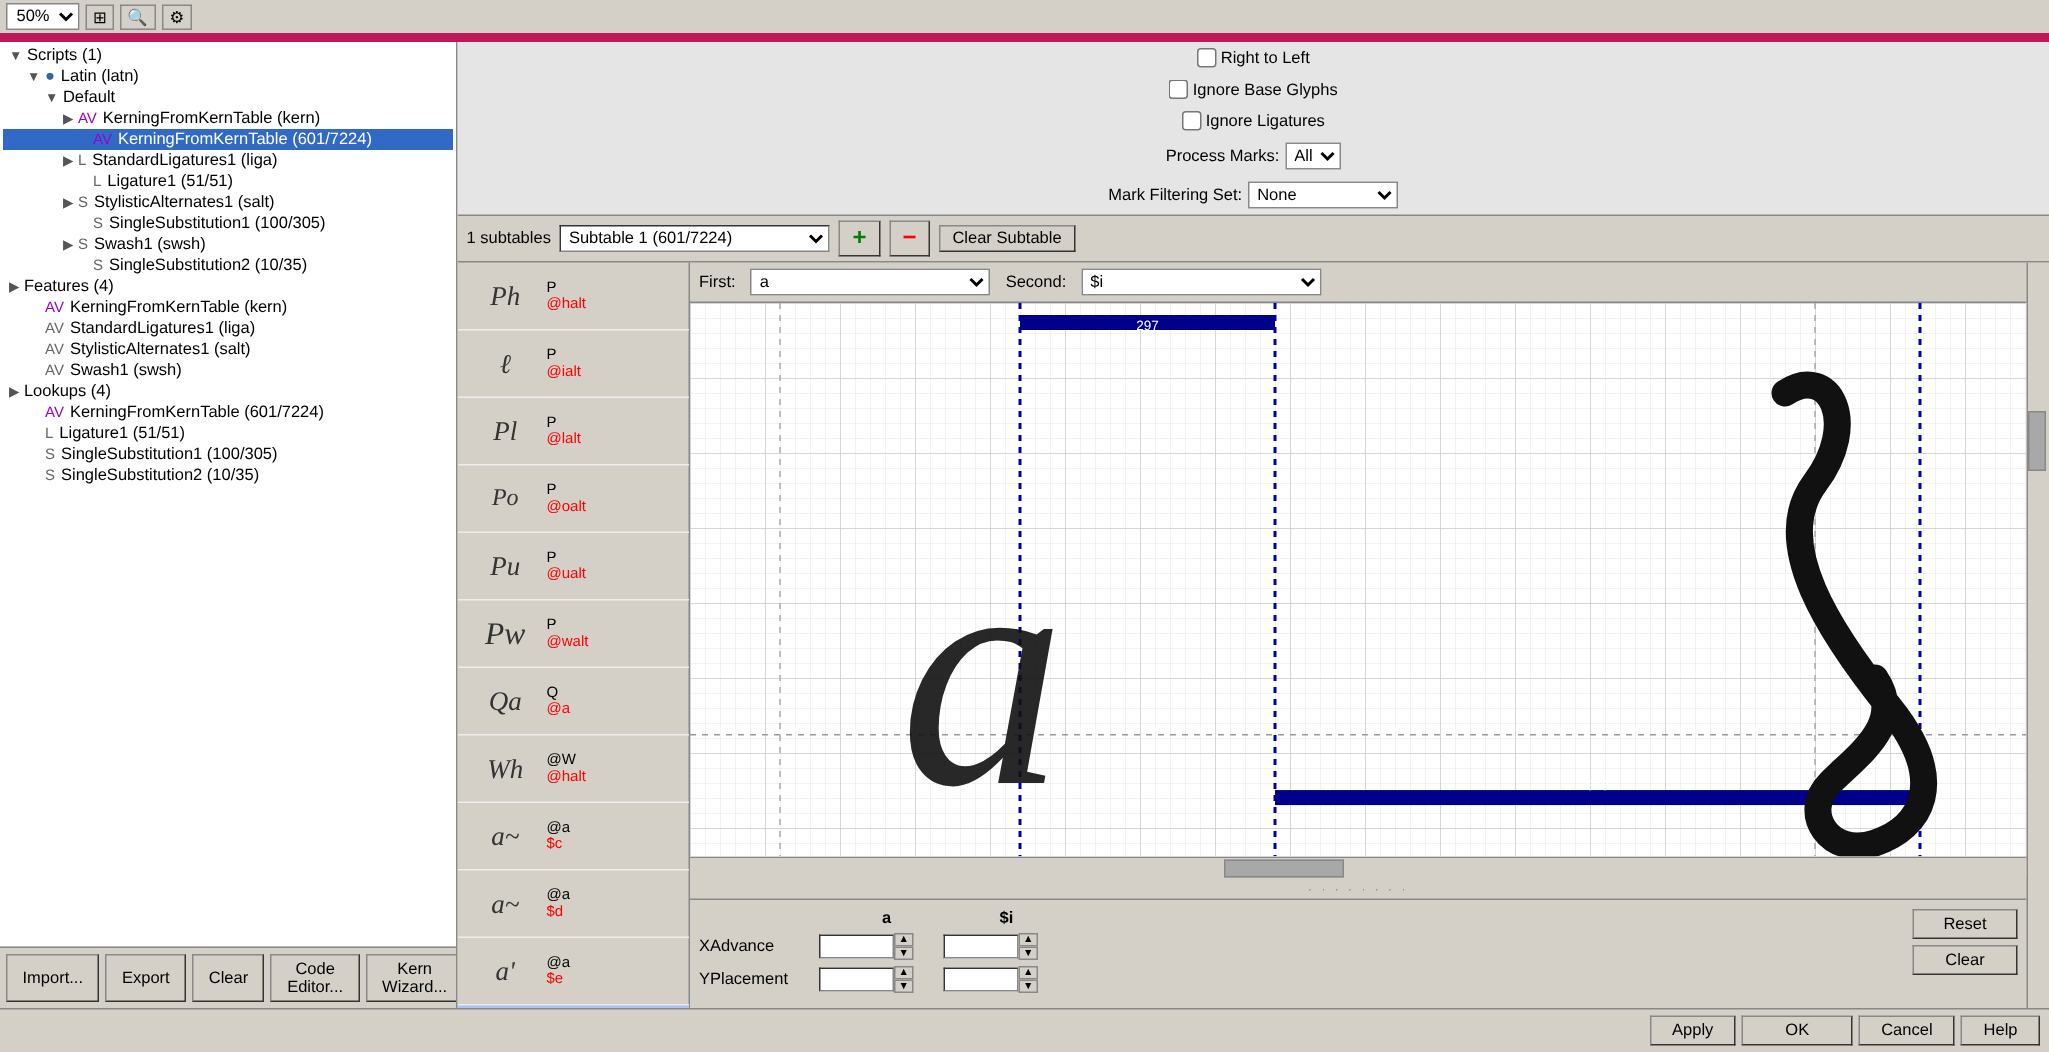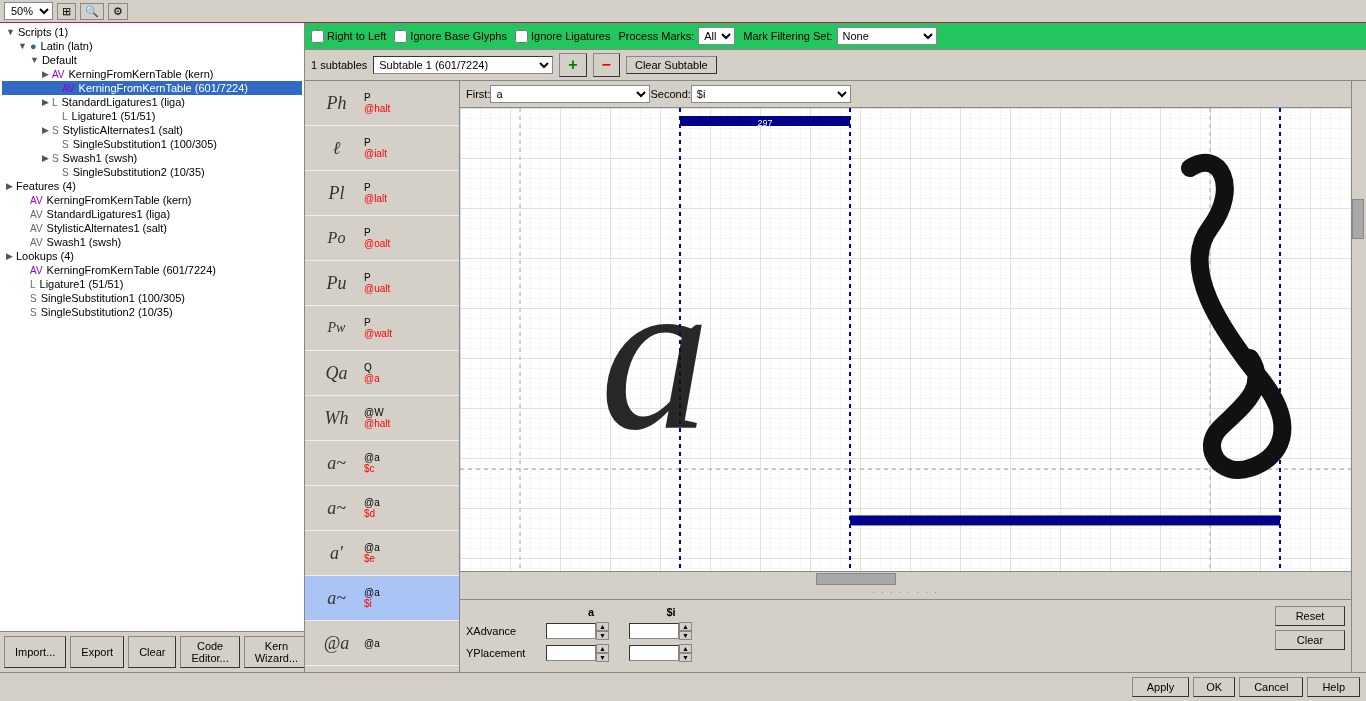--- a/index.html
+++ b/index.html
@@ -1,40 +1,40 @@
 <!DOCTYPE html>
 <html><head>
   <meta charset="utf-8">
   <style>
     * { box-sizing: border-box; margin: 0; padding: 0; }
     body { font-family: Arial, sans-serif; font-size: 11px; background: #d4d0c8; color: #000; overflow: hidden; }
 
     .main-container { display: flex; flex-direction: column; width: 1366px; height: 701px; }
 
-    .toolbar { background: #d4d0c8; border-bottom: 1px solid #be185d; padding: 2px 4px; display: flex; align-items: center; gap: 4px; }
+    .toolbar { background: #d4d0c8; border-bottom: 6px solid #be185d; padding: 2px 4px; display: flex; align-items: center; gap: 4px; }
     .toolbar select { font-size: 11px; padding: 1px 2px; background: white; border: 1px solid #888; }
     .toolbar button { font-size: 11px; padding: 1px 4px; background: #d4d0c8; border: 1px solid #888; cursor: pointer; }
 
     .content-area { display: flex; flex: 1; overflow: hidden; }
 
     
     .left-panel { width: 305px; background: white; border-right: 1px solid #888; display: flex; flex-direction: column; overflow: hidden; }
     .tree-area { flex: 1; overflow: auto; padding: 2px; }
     .tree-item { display: flex; align-items: center; gap: 2px; padding: 1px 2px; cursor: pointer; white-space: nowrap; }
     .tree-item.selected { background: #316ac5; color: white; }
     .tree-item .indent { display: inline-block; }
     .tree-item .icon { font-size: 9px; color: #555; margin-right: 1px; }
 
     .bottom-buttons { display: flex; gap: 4px; padding: 4px; border-top: 1px solid #888; background: #d4d0c8; justify-content: space-between; }
     .bottom-buttons button { font-size: 11px; padding: 3px 10px; background: #d4d0c8; border: 1px outset #888; cursor: pointer; flex: 1; }
 
     
     .right-panel { flex: 1; display: flex; flex-direction: column; overflow: hidden; }
 
-    .right-toolbar { background: #22c55e; border-bottom: 1px solid #888; padding: 4px 6px; display: flex; align-items: center; gap: 8px; flex-wrap: wrap; }
+    .right-toolbar { background: #e5e5e5; border-bottom: 1px solid #888; padding: 4px 6px; display: flex; align-items: center; gap: 8px; flex-wrap: wrap; flex-direction: column; }
     .right-toolbar label { display: flex; align-items: center; gap: 3px; font-size: 11px; }
     .right-toolbar input[type=checkbox] { margin: 0; }
     .right-toolbar select { font-size: 11px; border: 1px solid #888; background: white; padding: 1px; }
     .right-toolbar .process-marks { display: flex; align-items: center; gap: 4px; }
     .right-toolbar .mark-filter { display: flex; align-items: center; gap: 4px; }
 
     .subtable-bar { background: #d4d0c8; border-bottom: 1px solid #888; padding: 3px 6px; display: flex; align-items: center; gap: 6px; font-size: 11px; }
     .subtable-bar button { font-size: 11px; padding: 2px 8px; background: #d4d0c8; border: 1px outset #888; cursor: pointer; }
     .subtable-bar select { font-size: 11px; border: 1px inset #888; background: white; padding: 1px; }
 
@@ -46,21 +46,21 @@
     .glyph-item { display: flex; align-items: center; padding: 2px 4px; border-bottom: 1px solid #eee; cursor: pointer; }
     .glyph-item.selected { background: #aac5f5; }
     .glyph-preview { width: 55px; height: 40px; display: flex; align-items: center; justify-content: center; font-size: 24px; font-style: italic; color: #333; font-family: Georgia, serif; }
     .glyph-info { display: flex; flex-direction: column; font-size: 10px; }
     .glyph-info .glyph-class { color: #000; }
     .glyph-info .glyph-sub { color: red; }
 
     
     .preview-area { flex: 1; display: flex; flex-direction: column; overflow: hidden; }
 
-    .first-second-bar { background: #d4d0c8; border-bottom: 1px solid #888; padding: 4px 6px; display: flex; align-items: center; gap: 0; font-size: 11px; }
+    .first-second-bar { background: #d4d0c8; border-bottom: 1px solid #888; padding: 4px 6px; display: flex; align-items: center; gap: 10px; font-size: 11px; }
     .first-second-bar select { font-size: 11px; border: 1px solid #888; background: white; padding: 1px; width: 160px; }
 
     .glyph-canvas { flex: 1; background: white; position: relative; overflow: hidden; }
 
     .scrollbar-h { height: 15px; background: #d4d0c8; border-top: 1px solid #888; display: flex; align-items: center; }
     .scrollbar-h-track { flex: 1; background: #d4d0c8; height: 12px; position: relative; }
     .scrollbar-h-thumb { background: #a8a8a8; height: 12px; width: 80px; position: absolute; left: 40%; border: 1px solid #888; }
 
     
     .kern-bottom { background: #d4d0c8; border-top: 1px solid #888; padding: 6px; }
@@ -301,21 +301,21 @@
     </div>
   </div>
               <div class="glyph-item">
     <div class="glyph-preview" style="font-family:Georgia,serif;font-style:italic;font-size:18px;">Pu</div>
     <div class="glyph-info">
       <span class="glyph-class">P</span>
       <span class="glyph-sub">@ualt</span>
     </div>
   </div>
               <div class="glyph-item">
-    <div class="glyph-preview" style="font-family:Georgia,serif;font-style:italic;font-size:14px;">Pw</div>
+    <div class="glyph-preview" style="font-family:Georgia,serif;font-style:italic;font-size:21px;">Pw</div>
     <div class="glyph-info">
       <span class="glyph-class">P</span>
       <span class="glyph-sub">@walt</span>
     </div>
   </div>
               <div class="glyph-item">
     <div class="glyph-preview" style="font-family:Georgia,serif;font-style:italic;font-size:18px;">Qa</div>
     <div class="glyph-info">
       <span class="glyph-class">Q</span>
       <span class="glyph-sub">@a</span>
@@ -488,17 +488,17 @@
           <div class="scrollbar-v-track">
             <div class="scrollbar-v-thumb"></div>
           </div>
         </div>
       </div>
     </div>
   </div>
 
   <div style="background:#d4d0c8; border-top:1px solid #888; padding:4px 6px; display:flex; justify-content:flex-end; gap:4px;">
     <button style="font-size:11px;padding:3px 14px;background:#d4d0c8;border:1px outset #888;cursor:pointer;">Apply</button>
-    <button style="font-size:11px;padding:3px 12px;background:#d4d0c8;border:1px outset #888;cursor:pointer;">OK</button>
+    <button style="font-size:11px;padding:3px 28px;background:#d4d0c8;border:1px outset #888;cursor:pointer;">OK</button>
     <button style="font-size:11px;padding:3px 14px;background:#d4d0c8;border:1px outset #888;cursor:pointer;">Cancel</button>
     <button style="font-size:11px;padding:3px 14px;background:#d4d0c8;border:1px outset #888;cursor:pointer;">Help</button>
   </div>
 </div>
 
 </body></html>

